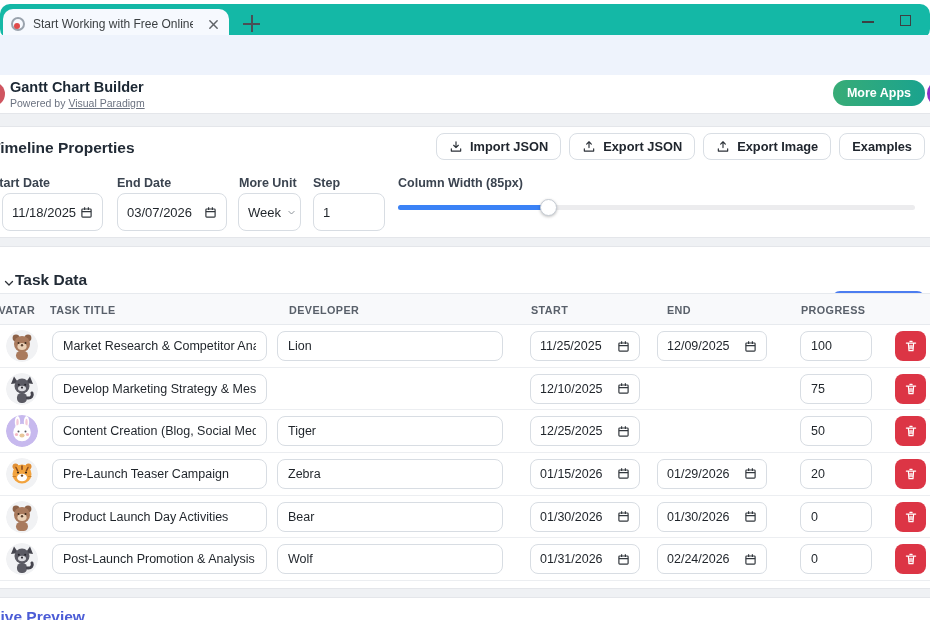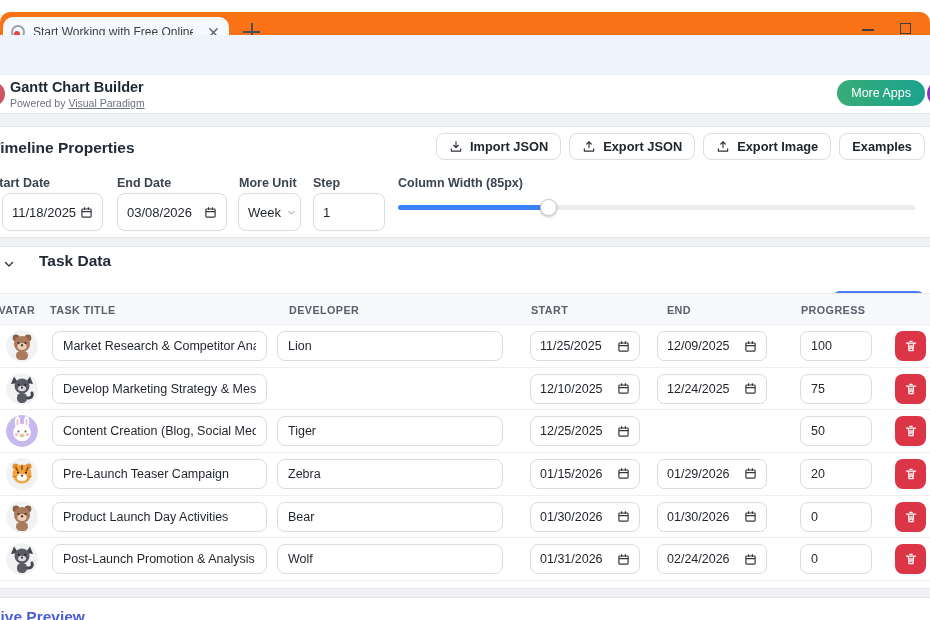--- a/index.html
+++ b/index.html
@@ -1,21 +1,21 @@
 <!DOCTYPE html>
 <html><head>
 <meta charset="utf-8">
 <style>
   * { margin:0; padding:0; box-sizing:border-box; }
   html,body { width:930px; height:620px; overflow:hidden; background:#fff;
     font-family:"Liberation Sans", sans-serif; }
   body { position:relative; }
 
   
-  .tabstrip { position:absolute; left:0; top:12px; width:930px; height:35px; background:#f97316;border-radius:10px; }
+  .tabstrip { position:absolute; left:0; top:4px; width:930px; height:35px; background:#14b8a6;border-radius:10px; }
   .tab { position:absolute; left:3px; top:5px; width:226px; height:30px; background:#f6f9fe;
     border-radius:10px 10px 0 0; display:flex; align-items:center; padding:0 8px; }
   .favicon { width:14px; height:14px; border-radius:50%; border:2px solid #9aa3ad; position:relative; flex:0 0 auto; }
   .favicon::after { content:""; position:absolute; left:1px; top:4px; width:6px; height:6px; border-radius:50%; background:#e04a4a; }
   .tab-title { font-size:12px; color:#3c4043; margin-left:8px; white-space:nowrap; overflow:hidden; width:160px; }
   .tab-close { margin-left:auto; width:16px; height:16px; display:flex; align-items:center; justify-content:center; }
   .newtab { position:absolute; left:243px; top:11px; width:17px; height:17px; }
   .newtab::before { content:""; position:absolute; left:0; top:7.5px; width:17px; height:2px; background:#4a4f55; }
   .newtab::after  { content:""; position:absolute; left:7.5px; top:0; width:2px; height:17px; background:#4a4f55; }
   .win-min { position:absolute; right:56px; top:17px; width:12px; height:2px; background:#3c4043; }
@@ -36,21 +36,21 @@
     color:#fff; font-size:10px; font-weight:700; display:flex; align-items:center; justify-content:center; }
 
   
   .appheader { position:absolute; left:0; top:75px; width:930px; height:38px; background:#fff; }
   .logo-sliver { position:absolute; left:-19px; top:7px; width:24px; height:24px; border-radius:50%; background:#cf5560; }
   .app-titles { position:absolute; left:10px; top:4px; }
   .app-title { font-size:14.5px; font-weight:700; color:#1b2733; }
   .powered { font-size:10.5px; color:#6b7280; margin-top:2px; }
   .powered a { color:#6b7280; text-decoration:underline; }
   .more-apps { position:absolute; right:5px; top:5px; height:26px; padding:0 14px; border:none; border-radius:13px;
-    background:linear-gradient(90deg,#38ac77,#1aa38e); color:#fff; font-size:12.5px; font-weight:400;
+    background:linear-gradient(90deg,#38ac77,#1aa38e); color:#fff; font-size:12.5px; font-weight:700;
     font-family:"Liberation Sans",sans-serif; display:flex; align-items:center; }
   .purple-sliver { position:absolute; right:-24px; top:5px; width:27px; height:27px; border-radius:50%; background:#8b2fc9; }
 
   .band { position:absolute; left:0; width:930px; background:#eff1f4; border-top:1px solid #e4e6ea; border-bottom:1px solid #e4e6ea; }
   .band1 { top:113px; height:14px; }
   .band2 { top:237px; height:10px; }
   .band3 { top:588px; height:10px; }
 
   
   section { position:absolute; left:0; width:930px; background:#fff; }
@@ -69,21 +69,21 @@
   .dateval { flex:1; }
   .sel-chev { margin-left:6px; }
 
   .slider-wrap { position:absolute; left:398px; top:66px; width:517px; height:28px; }
   .slider-track { position:absolute; left:0; top:12px; width:517px; height:5px; border-radius:3px; background:#ececee; }
   .slider-fill { position:absolute; left:0; top:12px; height:5px; border-radius:3px; background:#3b82f6; }
   .slider-thumb { position:absolute; top:6px; width:17px; height:17px; border-radius:50%; background:#fff;
     border:1px solid #c6ccd4; box-shadow:0 1px 3px rgba(0,0,0,.25); }
 
   .tasks { top:247px; height:341px; }
-  .tasks-head { position:absolute; left:3px; top:5px; display:flex; align-items:flex-end; gap:24px; }
+  .tasks-head { position:absolute; left:3px; top:24px; display:flex; align-items:flex-end; gap:0; }
   .add-task { position:absolute; right:5px; top:9px; height:27px; padding:0 13px; border:none; border-radius:8px;
     background:#4c7df0; color:#fff; font-size:12.8px; font-weight:600; font-family:"Liberation Sans",sans-serif;
     display:flex; align-items:center;margin-top:35px; }
   .thead { position:absolute; left:0; top:46px; width:930px; height:32px; background:#f8f9fb;
     border-top:1px solid #e7eaee; border-bottom:1px solid #e7eaee; }
   .th { position:absolute; top:10px; font-size:10.8px; font-weight:700; color:#59606a; letter-spacing:.4px; white-space:nowrap; }
   #rows { position:absolute; left:0; top:78px; width:930px; }
   .trow { position:relative; width:930px; height:42.67px; border-bottom:1px solid #eceef1; }
   .avatar { position:absolute; left:6px; top:5px; width:32px; height:32px; border-radius:50%; overflow:hidden; }
   .cell-input { position:absolute; top:6px; height:30px; border:1px solid #d8dde3; border-radius:8px; background:#fff;
@@ -219,21 +219,21 @@
     <span>
       <svg width="13" height="13" viewBox="0 0 24 24" fill="none" stroke="#33383e" stroke-width="2.2">
           <rect x="3.5" y="5.5" width="17" height="15" rx="1.5"></rect>
           <path d="M3.5 10.5h17M8.5 2.5v5M15.5 2.5v5"></path>
         </svg>
     </span>
   </div>
 
   <span class="flabel flabel-abs" style="left:117px;">End Date</span>
   <div class="finput" style="left:117px; width:110px;">
-    <span class="dateval">03/08/2026</span>
+    <span class="dateval">03/07/2026</span>
     <span>
       <svg width="13" height="13" viewBox="0 0 24 24" fill="none" stroke="#33383e" stroke-width="2.2">
           <rect x="3.5" y="5.5" width="17" height="15" rx="1.5"></rect>
           <path d="M3.5 10.5h17M8.5 2.5v5M15.5 2.5v5"></path>
         </svg>
     </span>
   </div>
 
   <span class="flabel flabel-abs" style="left:239px;">More Unit</span>
   <div class="finput" style="left:238px; width:63px;">
@@ -334,29 +334,20 @@
             <circle cx="16" cy="14.6" r="1.1" fill="#2e2e34"></circle>
             <circle cx="12.8" cy="11.8" r="1" fill="#23232a"></circle>
             <circle cx="19.2" cy="11.8" r="1" fill="#23232a"></circle>
             <rect x="11" y="20" width="10" height="10" rx="4.5" fill="#5a5a63"></rect>
             <path d="M21.5 25c4 .5 5.5-2.5 4.5-5" stroke="#45454e" stroke-width="3" fill="none" stroke-linecap="round"></path>
           </svg>
         </div>
       <input class="cell-input ti" value="Develop Marketing Strategy &amp; Messaging" style="">
       <div class="datebox sd">
         <span class="dateval">12/10/2025</span>
-        <span>
-          <svg width="13" height="13" viewBox="0 0 24 24" fill="none" stroke="#33383e" stroke-width="2.2">
-              <rect x="3.5" y="5.5" width="17" height="15" rx="1.5"></rect>
-              <path d="M3.5 10.5h17M8.5 2.5v5M15.5 2.5v5"></path>
-            </svg>
-        </span>
-      </div>
-      <div class="datebox ed">
-        <span class="dateval">12/24/2025</span>
         <span>
           <svg width="13" height="13" viewBox="0 0 24 24" fill="none" stroke="#33383e" stroke-width="2.2">
               <rect x="3.5" y="5.5" width="17" height="15" rx="1.5"></rect>
               <path d="M3.5 10.5h17M8.5 2.5v5M15.5 2.5v5"></path>
             </svg>
         </span>
       </div>
       <input class="cell-input pi" value="75" style="">
       <button class="del-btn">
         <span>

